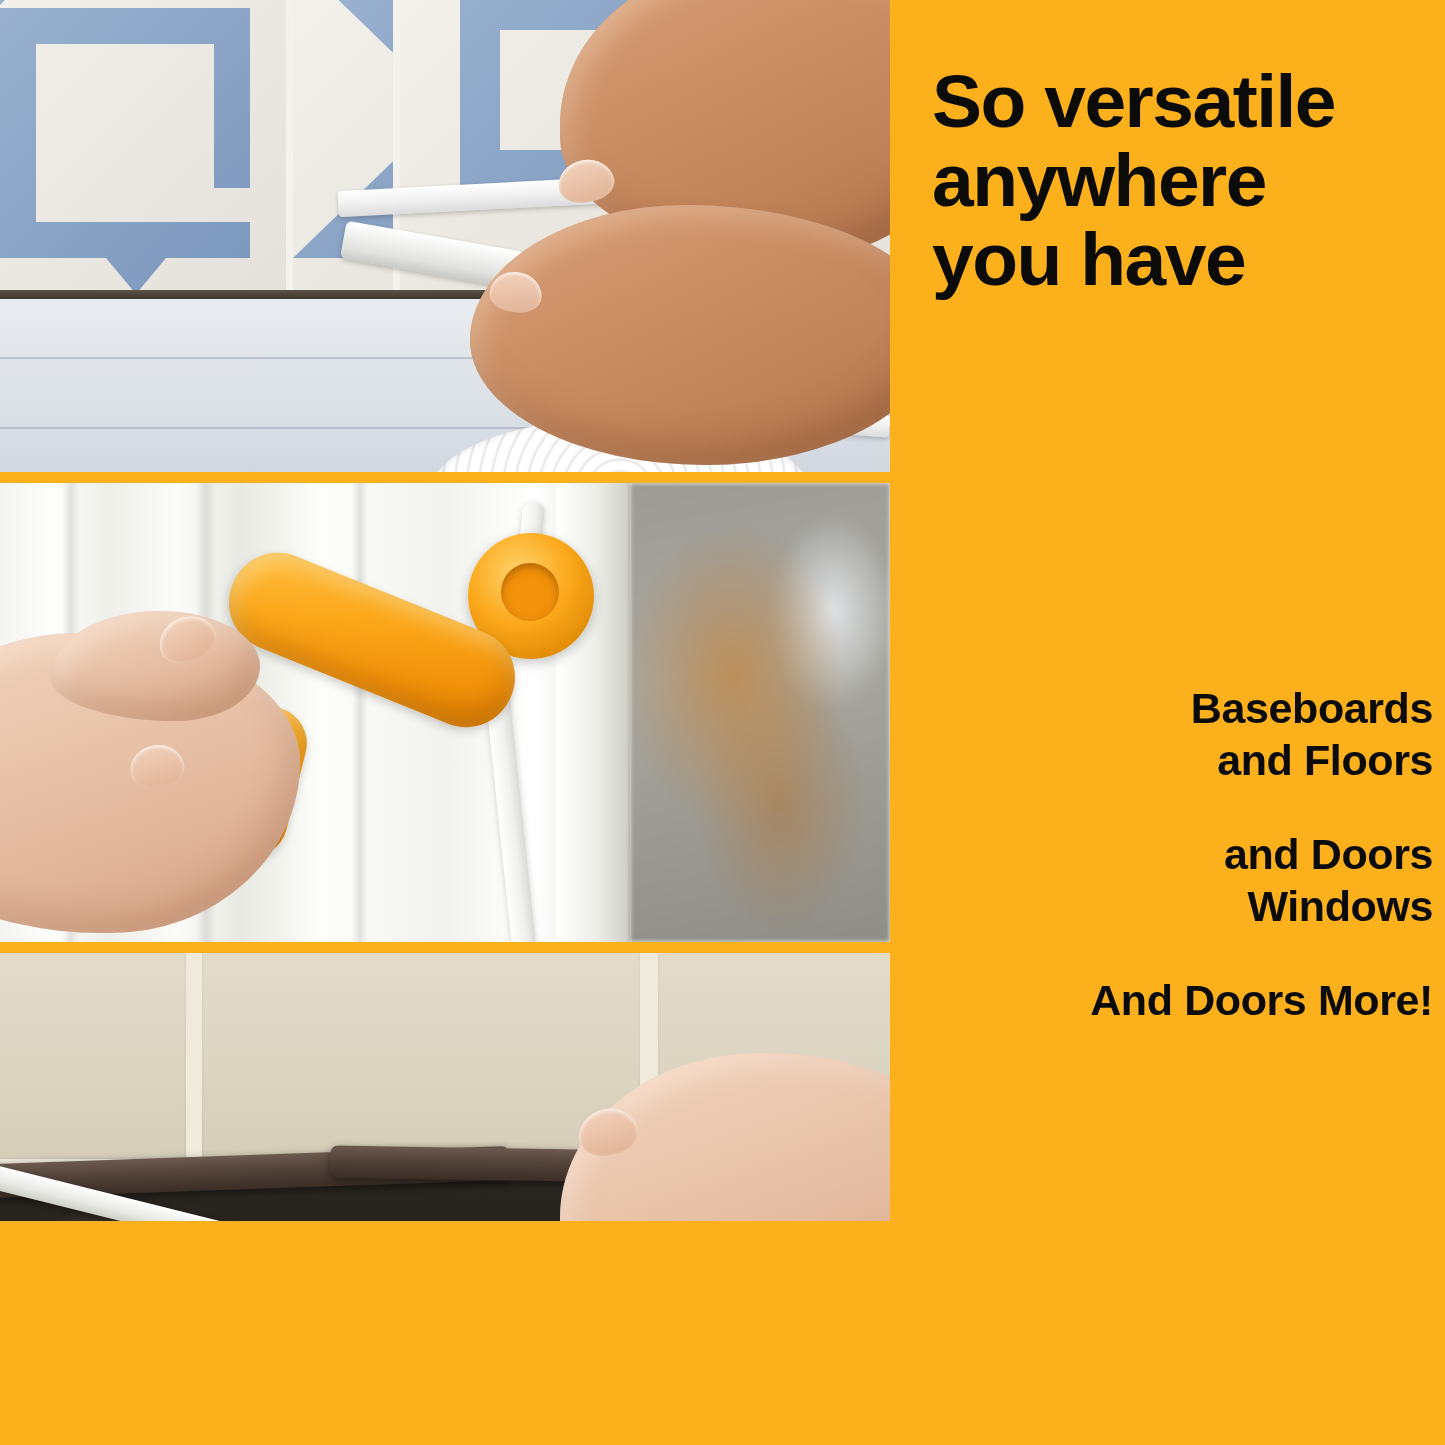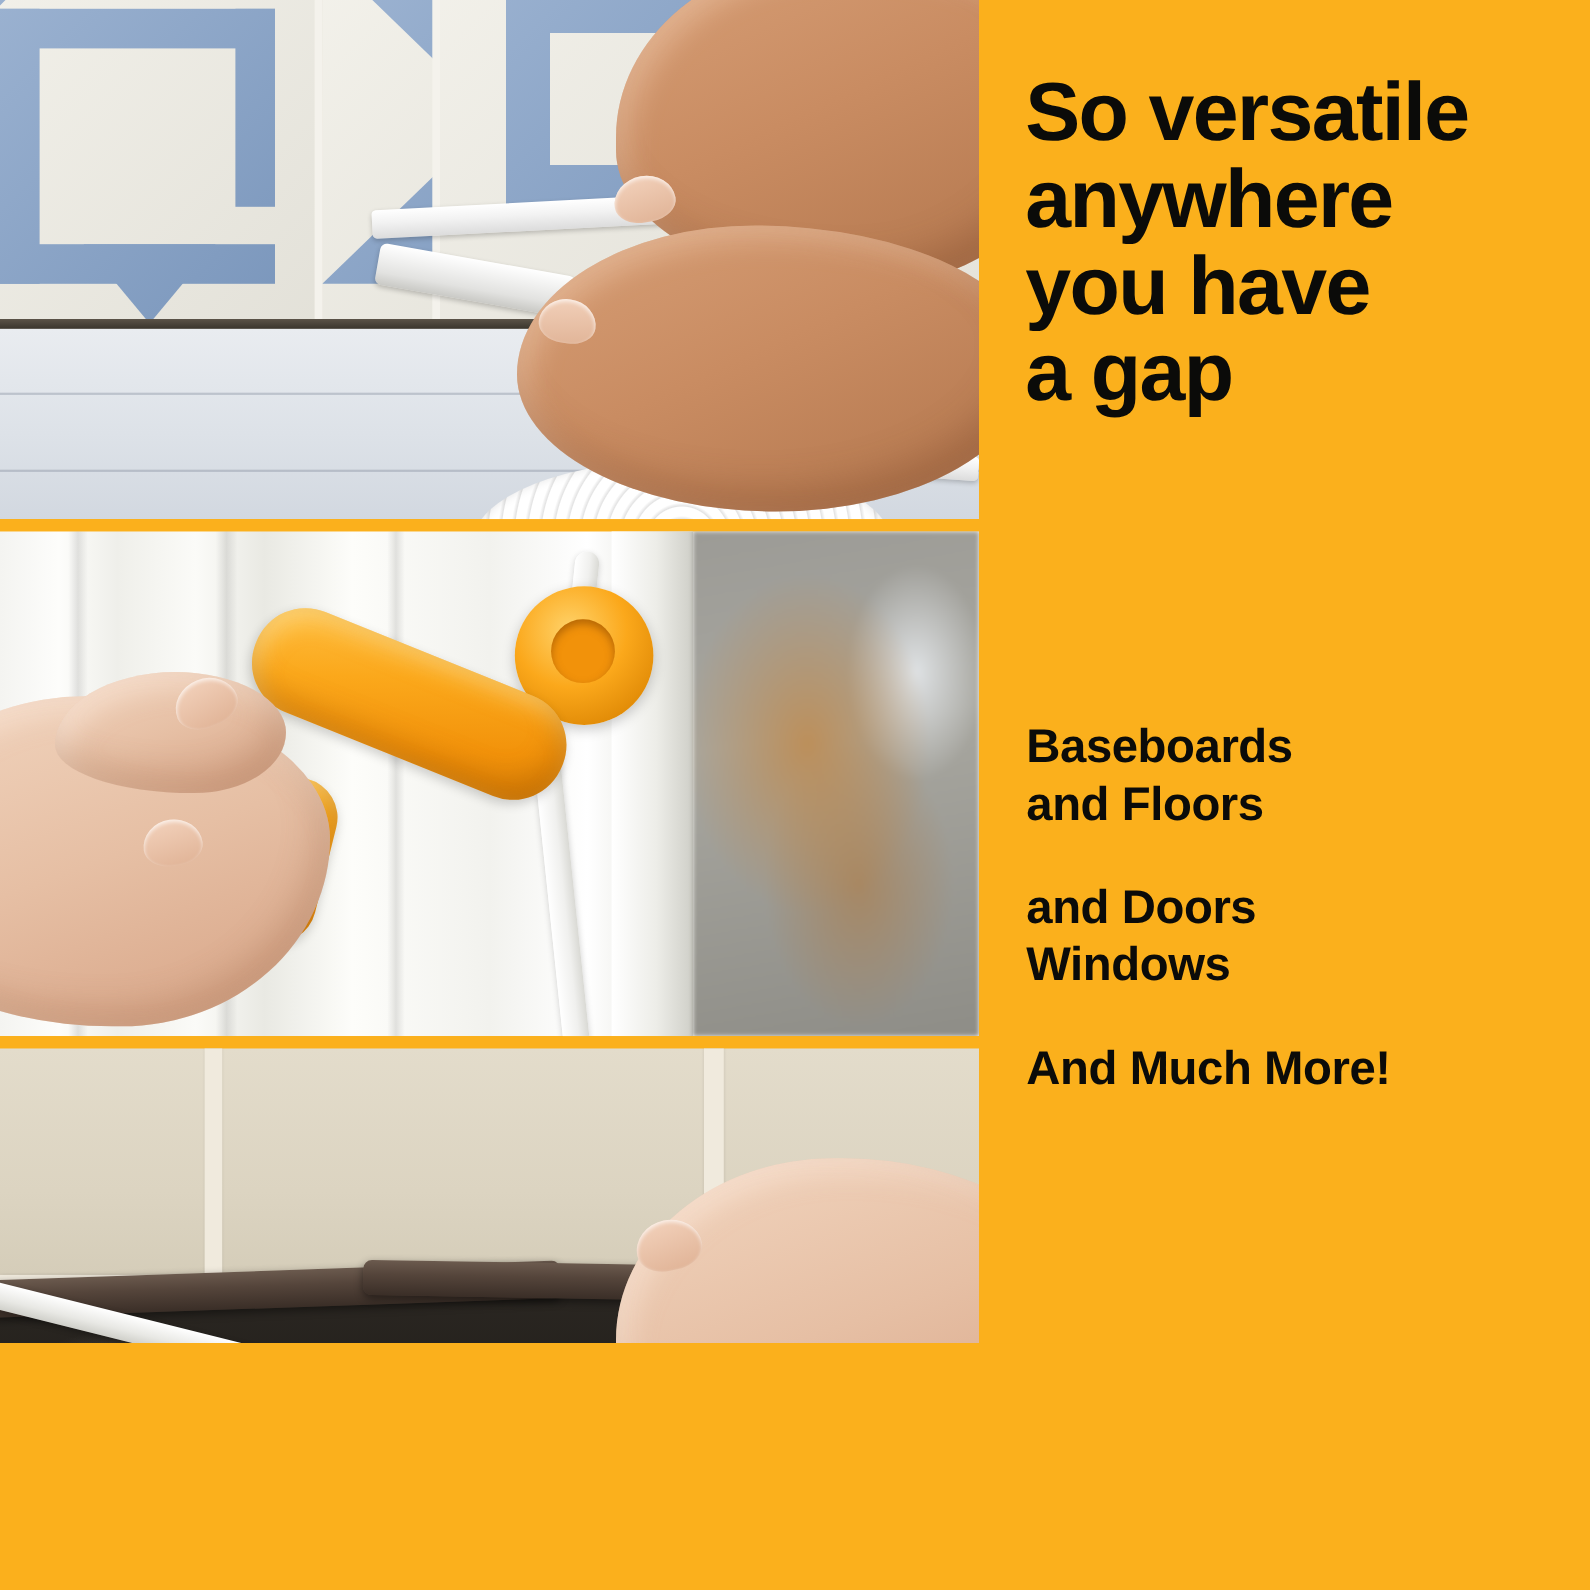--- a/index.html
+++ b/index.html
@@ -102,21 +102,21 @@
   .whitebead3{position:absolute;border-radius:6px;
     background:linear-gradient(180deg,#FFFFFF,#E8E8E4 60%,#CFCFC9);
     box-shadow:0 2px 6px rgba(0,0,0,0.3);}
 
   
   .text-col{position:absolute;left:890px;top:0;width:555px;height:1445px;background:#FBB01C;}
   .headline{position:absolute;left:42px;top:62px;width:500px;
     color:#0B0B09;font-weight:bold;font-size:75px;line-height:79px;
     letter-spacing:-1.5px;}
   .headline .hl{display:block;white-space:nowrap;}
-  .bullets{position:absolute;left:43px;top:653px;width:500px;}
+  .bullets{position:absolute;left:43px;top:682px;width:500px;text-align:right;}
   .bullet{color:#0B0B09;font-weight:bold;font-size:43px;line-height:52px;
     letter-spacing:-0.4px;margin-bottom:42px;}
   .bullet .bl{display:block;white-space:nowrap;}
 </style>
 </head>
 <body>
 
 <div class="poster">
 
   <div class="photo-col">
@@ -218,31 +218,30 @@
   </div>
 
   <div class="edge-strip"></div>
 
   <div class="text-col">
 
     <div class="headline">
       <span class="hl">So versatile</span>
       <span class="hl">anywhere</span>
       <span class="hl">you have</span>
-      <span class="hl">a gap</span>
     </div>
 
     <div class="bullets">
       <div class="bullet">
         <span class="bl">Baseboards</span>
         <span class="bl">and Floors</span>
       </div>
       <div class="bullet">
         <span class="bl">and Doors</span>
         <span class="bl">Windows</span>
       </div>
       <div class="bullet">
-        <span class="bl">And Much More!</span>
+        <span class="bl">And Doors More!</span>
       </div>
     </div>
   </div>
 
 </div>
 
 </body></html>

